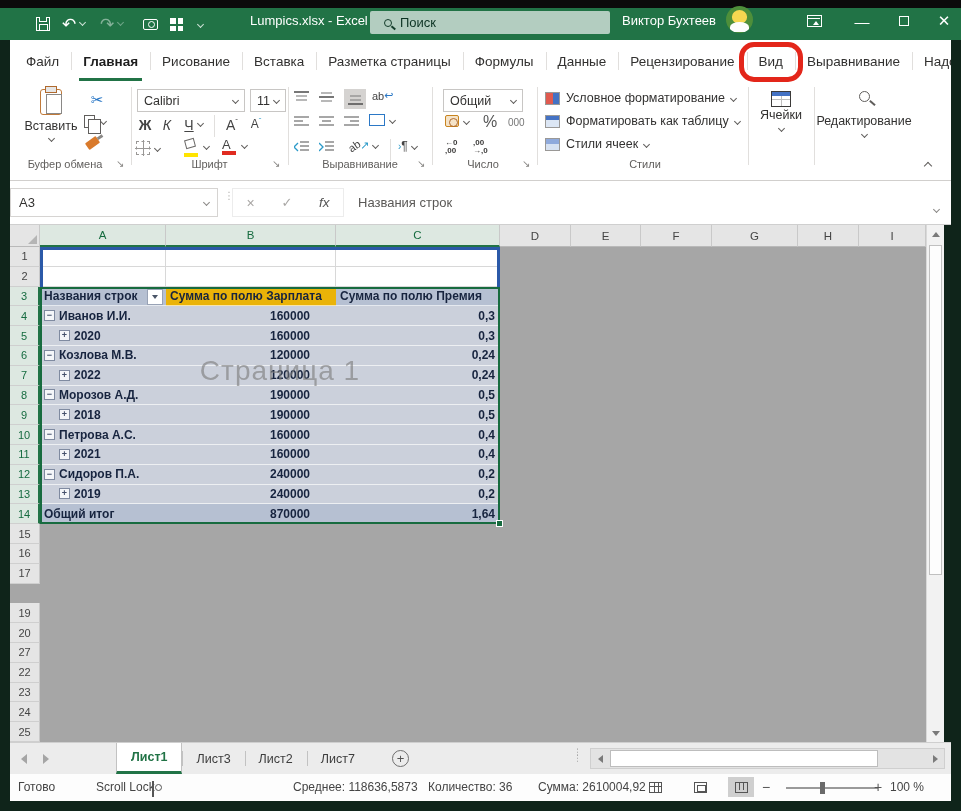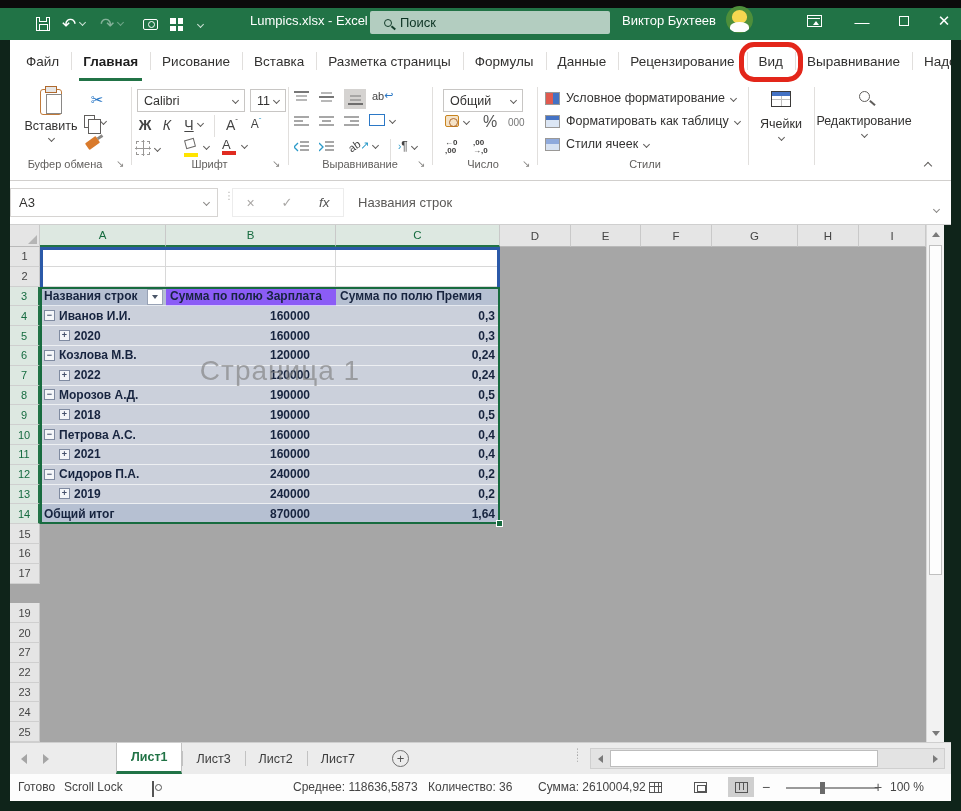--- a/index.html
+++ b/index.html
@@ -402,21 +402,21 @@
     <div class="stline abs" style="left:545px;top:54px">
       <span class="sticon" style="background:linear-gradient(#8faadc 50%,#d7e2f2 50%);border:1px solid #9a9896"></span>
       <span>Стили ячеек</span>
         <span class="cv" style="margin-left:6px"></span>
     </div>
     <div class="glabel" style="left:545px;width:200px">Стили</div>
     <div class="gsep" style="left:748px"></div>
 
     <div class="bigbtn" style="left:752px;top:8px;width:58px">
       <span class="cellsic"></span>
-      <span style="margin-top:10px">Ячейки</span>
+      <span style="margin-top:1px">Ячейки</span>
       <span class="cv" style="margin-top:4px"></span>
     </div>
     <div class="gsep" style="left:814px"></div>
 
     <div class="bigbtn" style="left:818px;top:8px;width:92px">
       <span class="zoomlens"></span>
       <span style="margin-top:12px">Редактирование</span>
       <span class="cv" style="margin-top:4px"></span>
     </div>
     <div class="rbtn" style="left:925px;top:80px">
@@ -465,21 +465,21 @@
         <div class="rhead" style="height: 19.8px;">2</div>
         <div class="wcell" style="width: 126px; height: 19.8px;"></div>
         <div class="wcell" style="width: 170px; height: 19.8px;"></div>
         <div class="wcell" style="width: 164px; height: 19.8px;"></div>
       </div>
       <div class="grow" style="top: 61.6px; height: 19.8px;">
         <div class="rhead sel" style="height: 19.8px;">3</div>
         <div class="pvcell" style="width: 126px; height: 19.8px; background: rgb(182, 192, 210); padding-left: 4px;">Названия строк<div class="filterbtn">
             <div class="ftri"></div>
           </div></div>
-        <div class="pvcell" style="width: 170px; height: 19.8px; background: #8b5cf6; padding-left: 4px;">Сумма по полю Зарплата</div>
+        <div class="pvcell" style="width: 170px; height: 19.8px; background: #eab308; padding-left: 4px;">Сумма по полю Зарплата</div>
         <div class="pvcell" style="width: 164px; height: 19.8px; background: rgb(182, 192, 210); padding-left: 4px;">Сумма по полю Премия</div>
       </div>
       <div class="grow" style="top: 81.4px; height: 19.8px;">
         <div class="rhead sel" style="height: 19.8px;">4</div>
         <div class="pvcell" style="width: 126px; height: 19.8px; background: rgb(203, 208, 219); padding-left: 4px;"><div class="xbox">−</div>Иванов И.И.</div>
         <div class="pvcell pv-num" style="width: 170px; height: 19.8px; background: rgb(203, 208, 219); padding-right: 26px;">160000</div>
         <div class="pvcell pv-num" style="width: 164px; height: 19.8px; background: rgb(203, 208, 219); padding-right: 5px;">0,3</div>
       </div>
       <div class="grow" style="top: 101.2px; height: 19.8px;">
         <div class="rhead sel" style="height: 19.8px;">5</div>
@@ -608,21 +608,21 @@
         </div>
       <div id="hthumb"></div>
       <div class="harrow" style="right:1px">
           <span class="tri-rt"></span>
         </div>
     </div>
   </div>
 
   <div id="statusbar">
     <div class="it" style="left:8px">Готово</div>
-    <div class="it" style="left:54px">Scroll Lock</div>
+    <div class="it" style="left:86px">Scroll Lock</div>
     <div class="it" style="left:142px;top:8px"><span class="macroic"></span></div>
     <div class="it" style="left:283px">Среднее: 118636,5873</div>
     <div class="it" style="left:418px">Количество: 36</div>
     <div class="it" style="left:528px">Сумма: 2610004,92</div>
     <div class="viewic" style="left:632px">
         <span class="vi1"></span>
       </div>
     <div class="viewic" style="left:677px">
         <span class="vi2"></span>
       </div>

